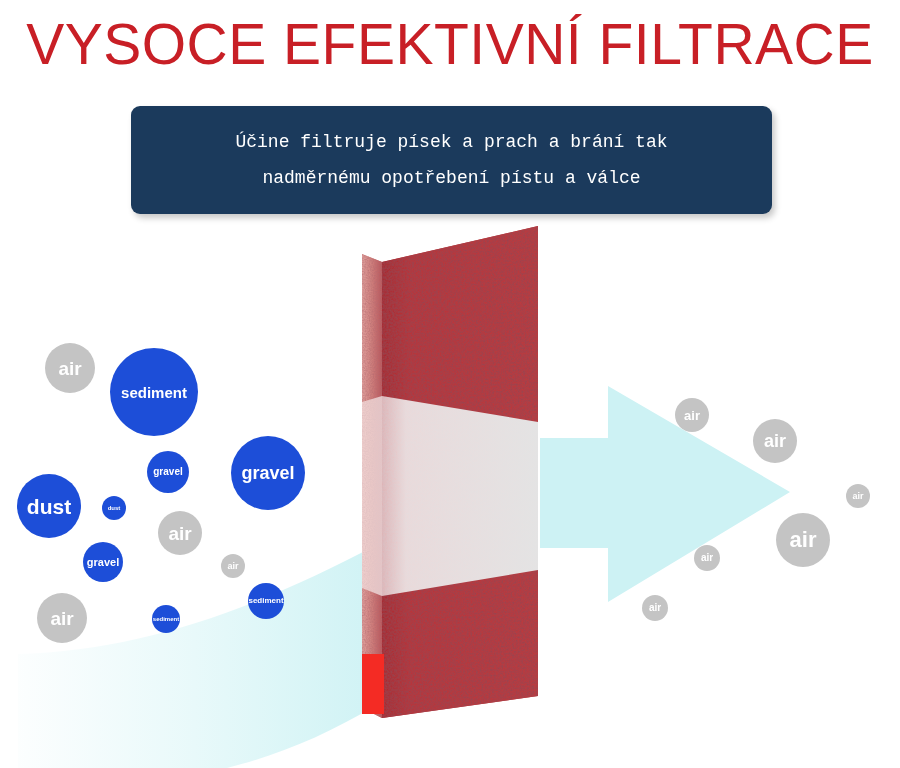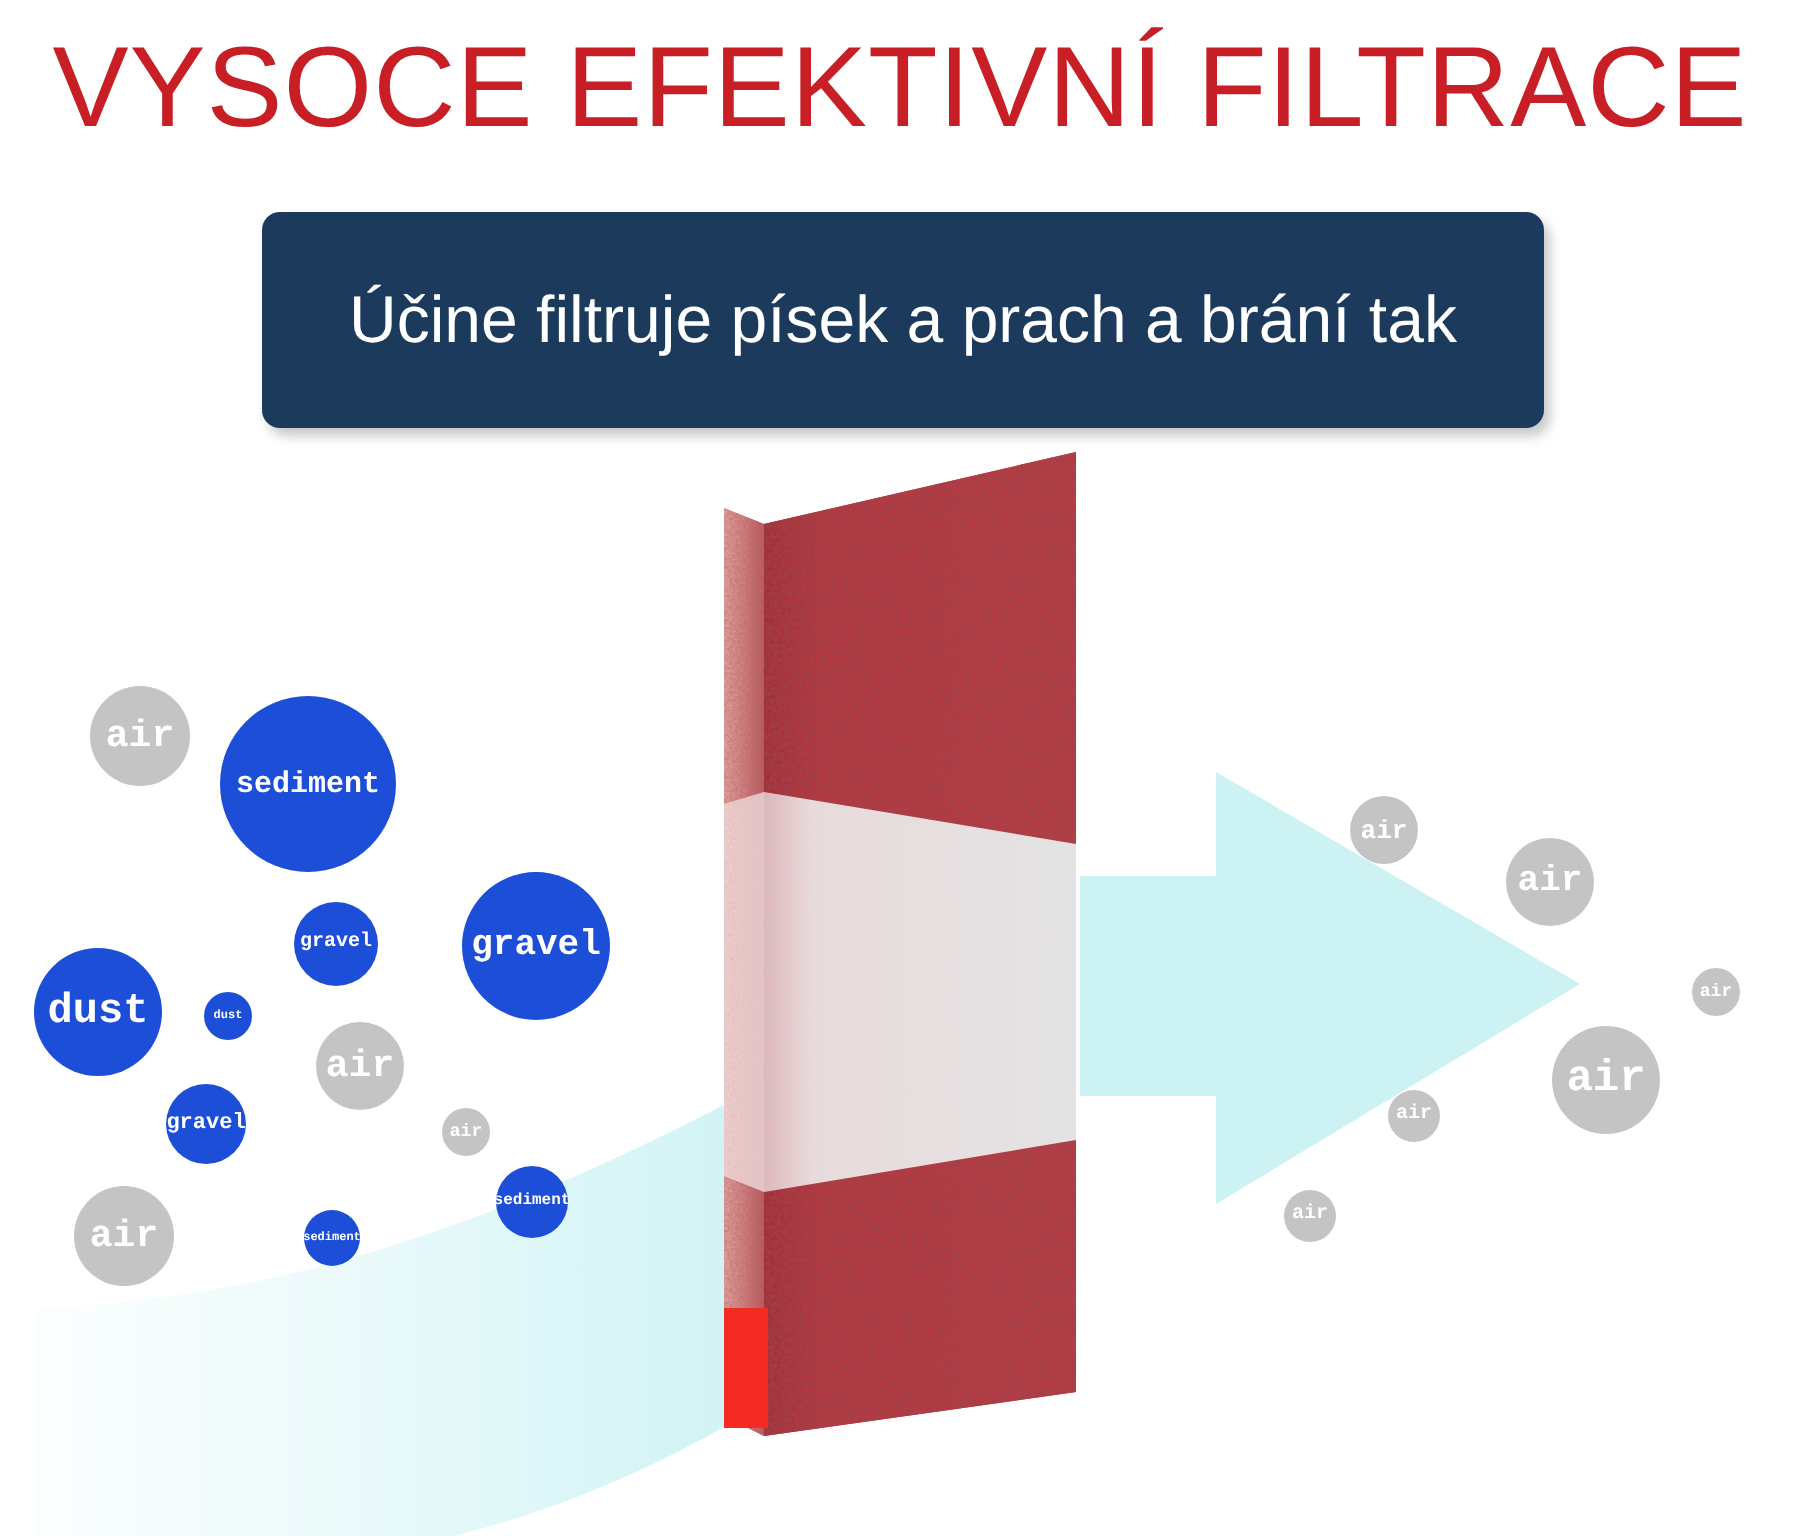--- a/index.html
+++ b/index.html
@@ -46,22 +46,22 @@
     background: #1b3a5c;
     border-radius: 9px;
     box-shadow: 3px 4px 6px rgba(0,0,0,0.22);
     display: flex;
     flex-direction: column;
     align-items: center;
     justify-content: center;
   }
   .caption-line {
     color: #ffffff;
-    font-family: Liberation Sans, sans-serif;
-    font-size: 33px;
+    font-family: Liberation Mono, monospace;
+    font-size: 18px;
     line-height: 36px;
     font-weight: 400;
     text-align: right;
     white-space: nowrap;
   }
 
   
   .diagram {
     position: absolute;
     left: 0;
@@ -94,21 +94,21 @@
   }
 
   
   .particle {
     position: absolute;
     border-radius: 50%;
     display: flex;
     align-items: center;
     justify-content: center;
     color: #ffffff;
-    font-family: Liberation Mono, monospace;
+    font-family: Liberation Sans, sans-serif;
     font-weight: 600;
     text-align: center;
     line-height: 1;
     user-select: none;
     overflow: hidden;
   }
   .particle.sediment, .particle.dust, .particle.gravel {
     background: #1d4ed8;
   }
   .particle.air {
@@ -117,20 +117,21 @@
 </style>
 </head>
 <body>
 
 <div id="stage">
 
   <div class="title">VYSOCE EFEKTIVNÍ FILTRACE</div>
 
   <div class="caption-box">
     <div class="caption-line">Účine filtruje písek a prach a brání tak</div>
+    <div class="caption-line">nadměrnému opotřebení pístu a válce</div>
   </div>
 
   <div class="diagram">
 
     <svg class="flowlayer" viewBox="0 0 900 542" preserveAspectRatio="none">
       <defs>
         <linearGradient id="coneGrad" x1="0" y1="0" x2="1" y2="0">
           <stop offset="0" stop-color="#cdf2f4" stop-opacity="0.06"></stop>
           <stop offset="0.45" stop-color="#cdf2f4" stop-opacity="0.42"></stop>
           <stop offset="1" stop-color="#cdf2f4" stop-opacity="0.95"></stop>

